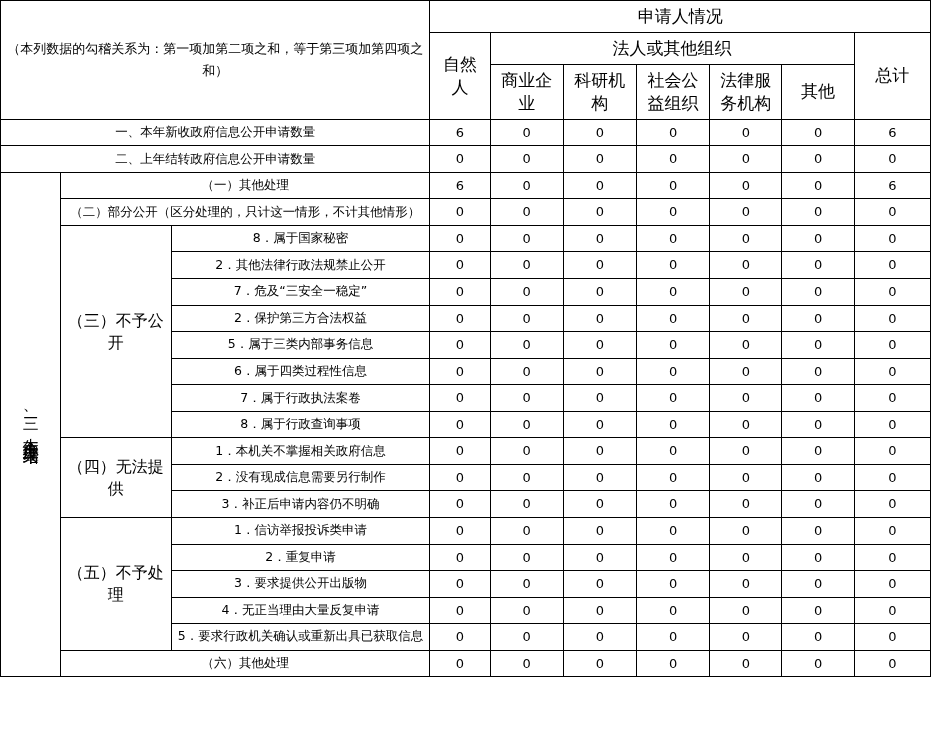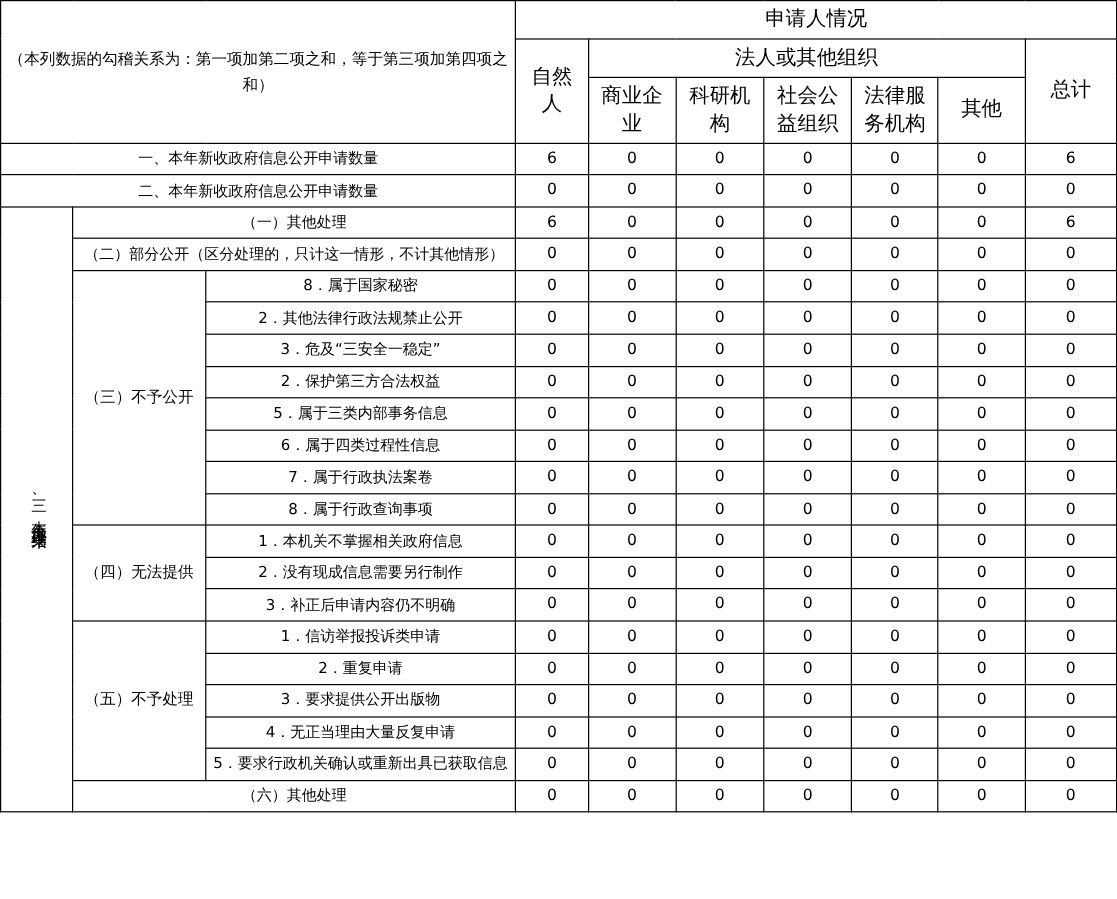--- a/index.html
+++ b/index.html
@@ -45,21 +45,21 @@
     text-align: left;
     padding-left: 10px;
   }
   td.num {
     text-align: center;
     font-size: 13px;
   }
   td.vert {
     text-align: center;
     padding: 2px 3px;
-    font-size: 13px;
+    font-size: 16px;
   }
   .vertical-text {
     writing-mode: vertical-rl;
     text-orientation: upright;
     letter-spacing: 2px;
     display: inline-block;
     line-height: 1.15;
   }
   .narrow-wrap {
     display: inline-block;
@@ -118,21 +118,21 @@
         <td class="num">6</td>
         <td class="num">0</td>
         <td class="num">0</td>
         <td class="num">0</td>
         <td class="num">0</td>
         <td class="num">0</td>
         <td class="num">6</td>
       </tr>
 
       <tr>
-        <td class="lefttext" colspan="3">二、本年新收政府信息公开申请数量</td>
+        <td class="lefttext" colspan="3">二、上年结转政府信息公开申请数量</td>
         <td class="num">0</td>
         <td class="num">0</td>
         <td class="num">0</td>
         <td class="num">0</td>
         <td class="num">0</td>
         <td class="num">0</td>
         <td class="num">0</td>
       </tr>
 
       <tr>
@@ -175,21 +175,21 @@
         <td class="lefttext-indent">2．其他法律行政法规禁止公开</td>
         <td class="num">0</td>
         <td class="num">0</td>
         <td class="num">0</td>
         <td class="num">0</td>
         <td class="num">0</td>
         <td class="num">0</td>
         <td class="num">0</td>
       </tr>
       <tr>
-        <td class="lefttext-indent">3．危及“三安全一稳定”</td>
+        <td class="lefttext-indent">7．危及“三安全一稳定”</td>
         <td class="num">0</td>
         <td class="num">0</td>
         <td class="num">0</td>
         <td class="num">0</td>
         <td class="num">0</td>
         <td class="num">0</td>
         <td class="num">0</td>
       </tr>
       <tr>
         <td class="lefttext-indent">2．保护第三方合法权益</td>

